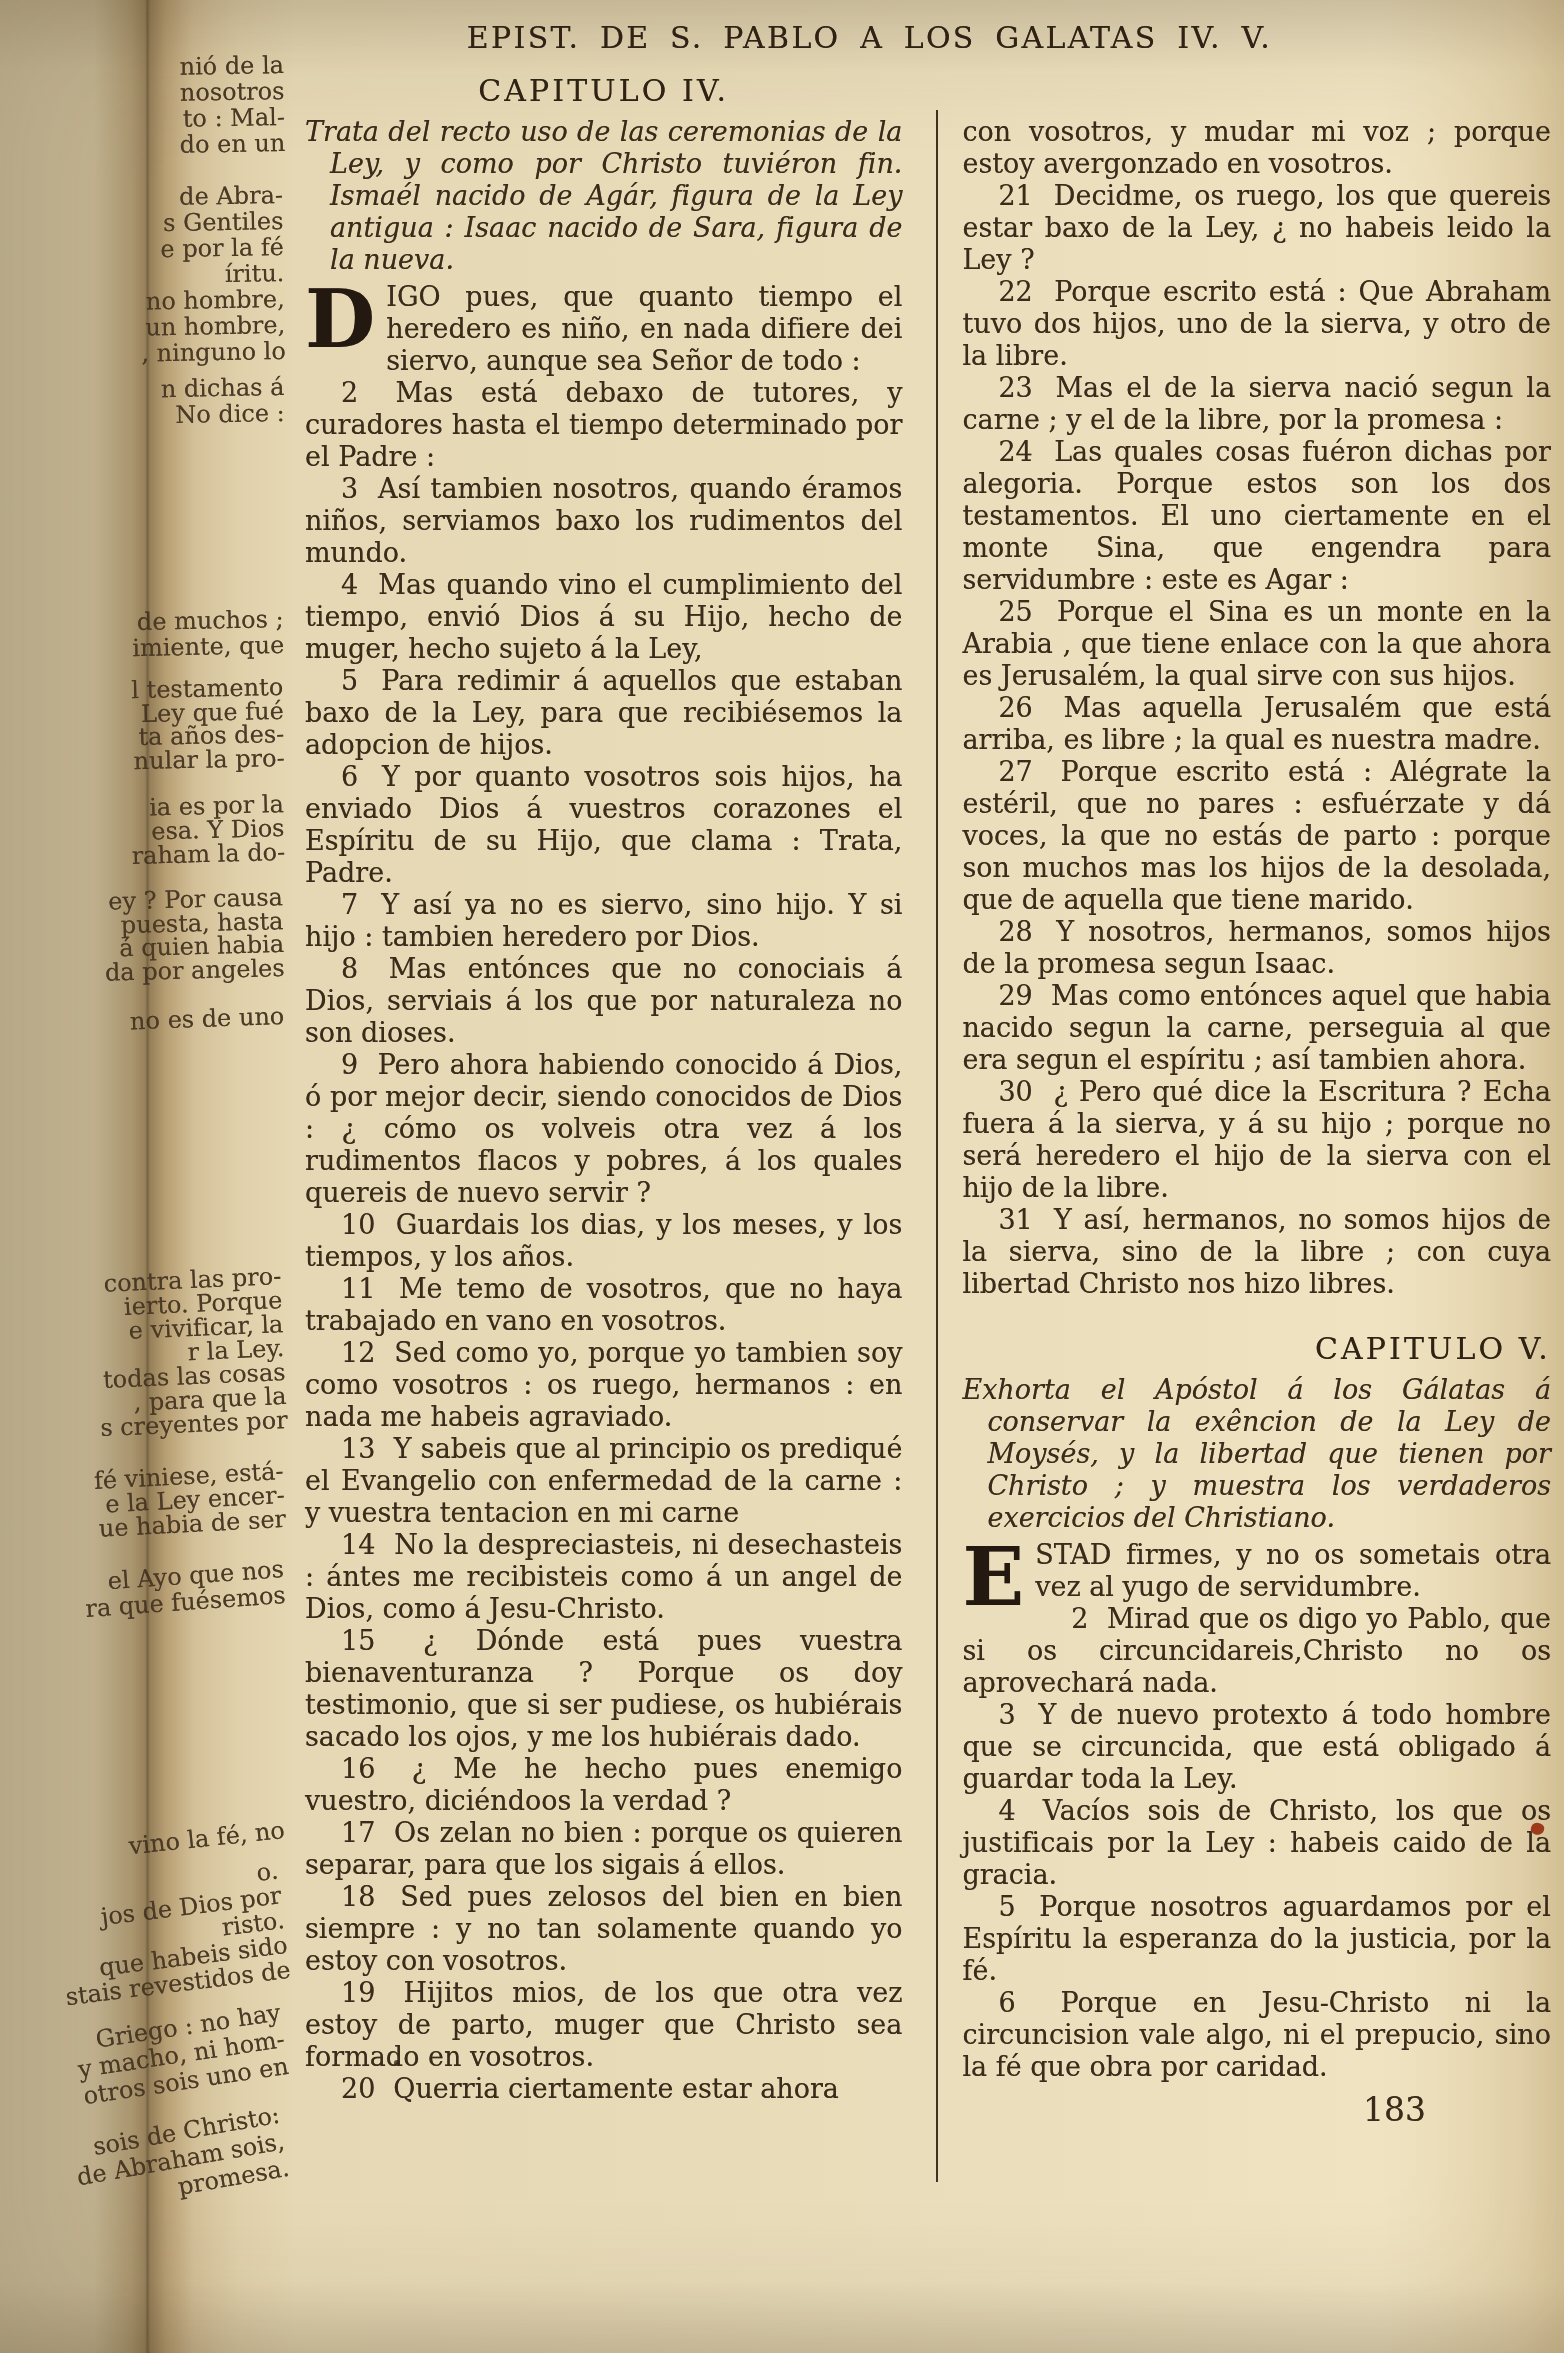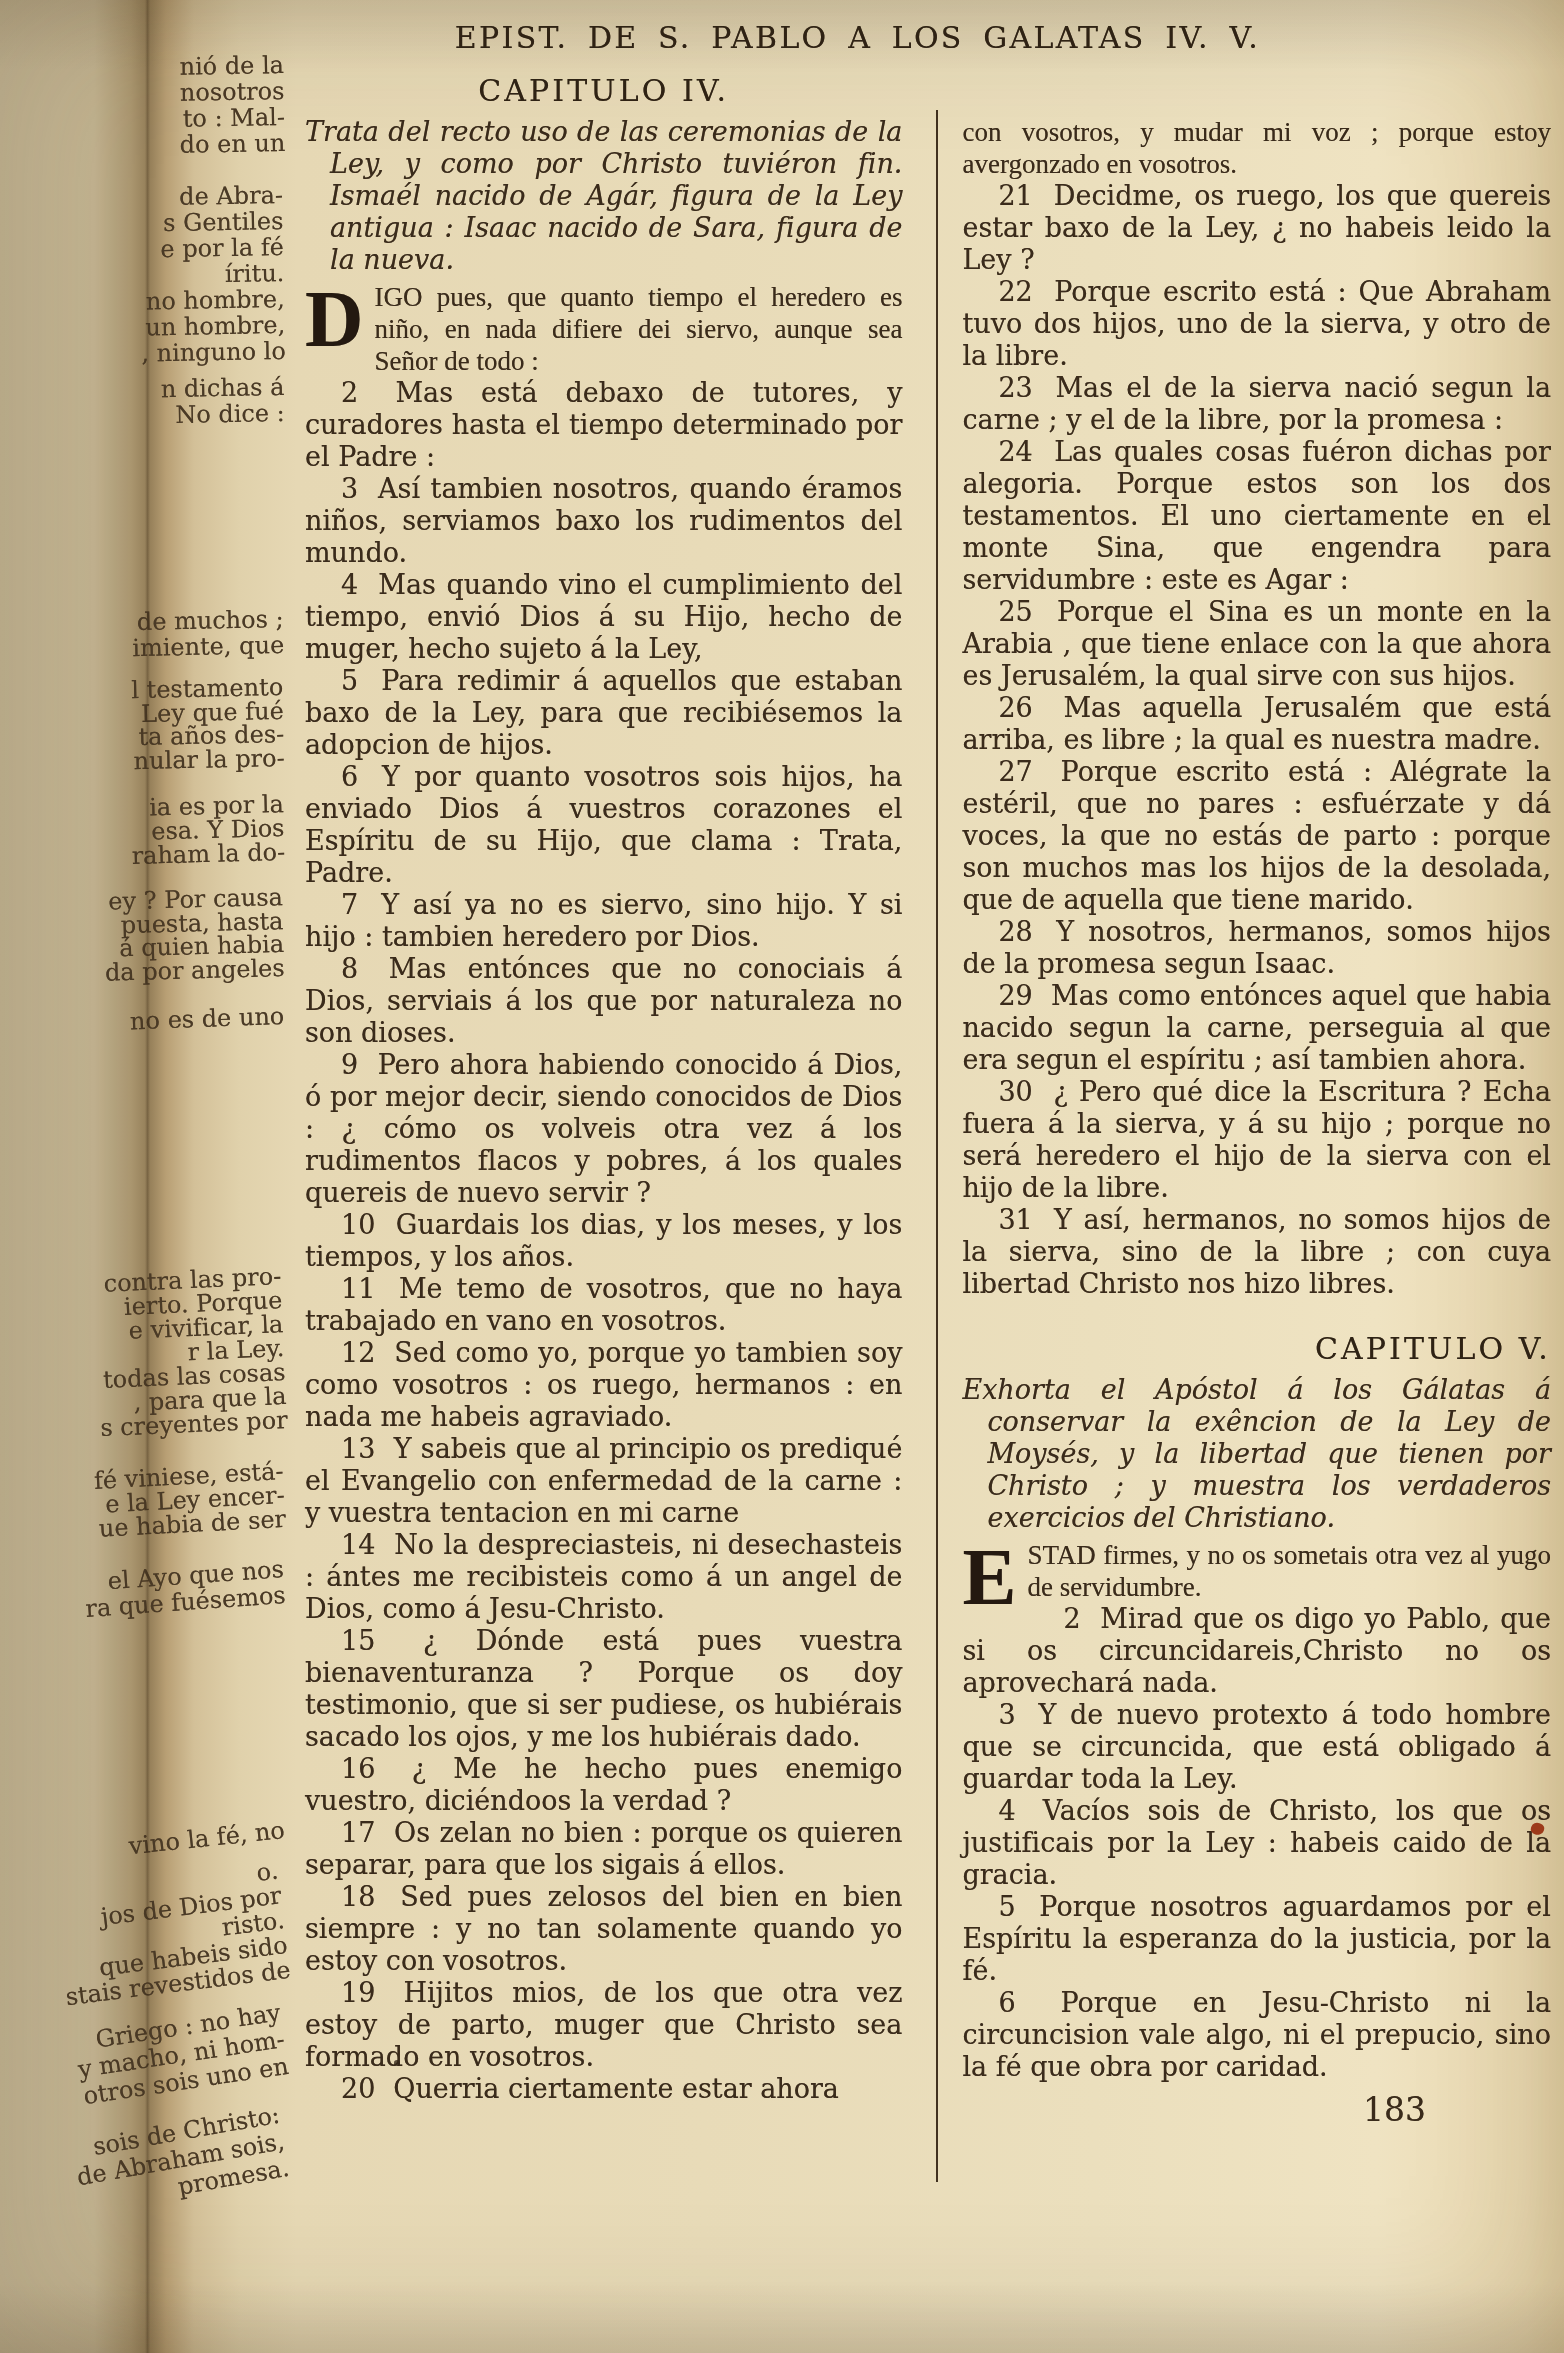--- a/index.html
+++ b/index.html
@@ -43,21 +43,21 @@
   .mg:nth-of-type(8){top:1003px;transform:rotate(-2deg);}
   .mg:nth-of-type(9){top:1264px;line-height:24px;transform:rotate(-2.5deg);}
   .mg:nth-of-type(10){top:1459px;line-height:24px;transform:rotate(-3deg);}
   .mg:nth-of-type(11){top:1556px;transform:rotate(-4deg);}
   .mg:nth-of-type(12){top:1817px;transform:rotate(-6deg);}
   .mg:nth-of-type(13){top:1858px;line-height:25px;transform:rotate(-7deg);}
   .mg:nth-of-type(14){top:1999px;line-height:27px;transform:rotate(-8.5deg);}
   .mg:nth-of-type(15){top:2101px;line-height:27px;transform:rotate(-10deg);}
   
   .running-header{
-    position:absolute;top:20.3px;left:293px;width:1246px;
+    position:absolute;top:20.3px;left:305px;width:1246px;
     text-align:center;padding-right:117px;box-sizing:border-box;
     font-size:30px;letter-spacing:2.3px;word-spacing:7.8px;color:#2f2315;
     text-shadow:0 0 0.5px rgba(40,25,10,.6);
   }
   .columns{
     position:absolute;left:305px;top:72px;width:1246px;
     display:flex;gap:60px;color:#3a2b1b;
     font-size:27px;line-height:32px;
     text-shadow:0 0 0.5px rgba(45,30,14,.55);
   }
@@ -70,21 +70,21 @@
   .chapter-heading{
     text-align:center;font-size:30px;letter-spacing:3.1px;
     color:#2f2315;margin:3.1px 0 9.4px;
   }
   .chapter-heading.ch5{margin:33px 0 9.4px;text-align:right;}
   .summary{
     font-style:italic;text-align:justify;
     padding-left:25px;text-indent:-25px;margin:0 0 4.7px;
   }
   .verse{margin:0;text-align:justify;text-indent:36px;}
-  .verse.dc,.verse.noindent{text-indent:0;font-family:Liberation Serif, serif;}
+  .verse.dc,.verse.noindent{text-indent:0;}
   .vnum{margin-right:9.4px;}
   .dropcap{
     float:left;font-size:81px;line-height:.80;
     margin:6.3px 11px 0 0;font-weight:bold;color:#241910;
   }
   .page-number{
     text-align:right;padding-right:125px;margin-top:11px;
     font-size:33px;color:#3a2b1b;
   }
   

